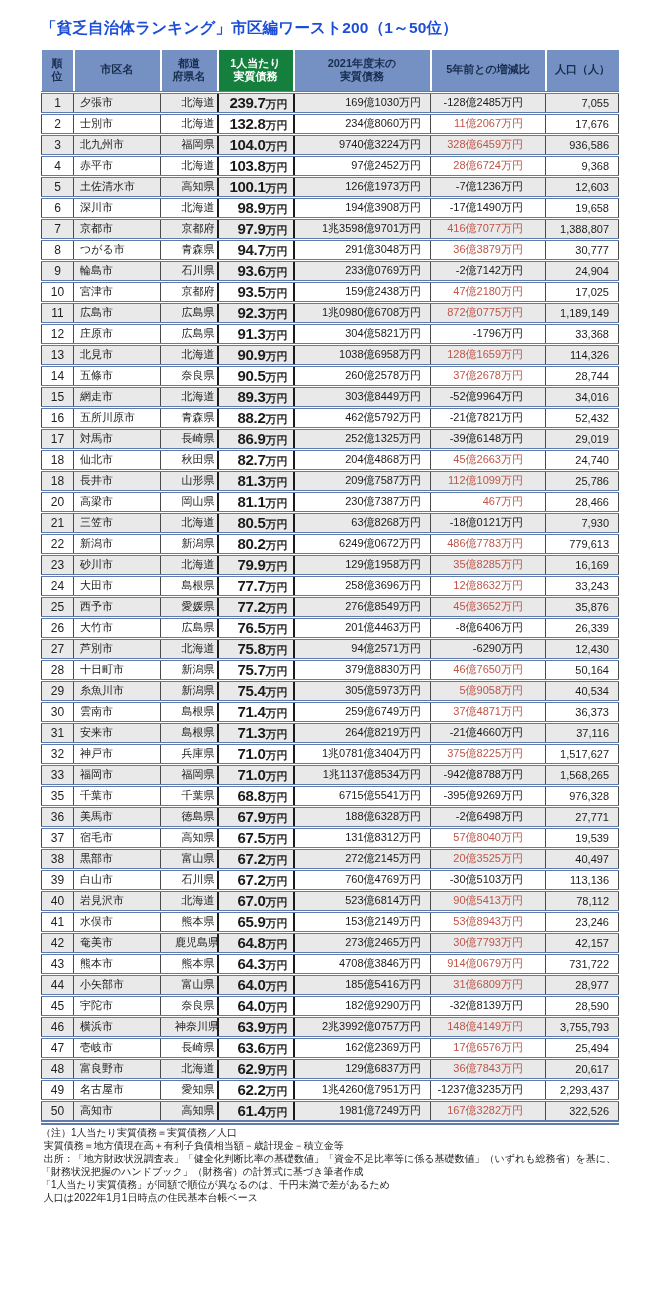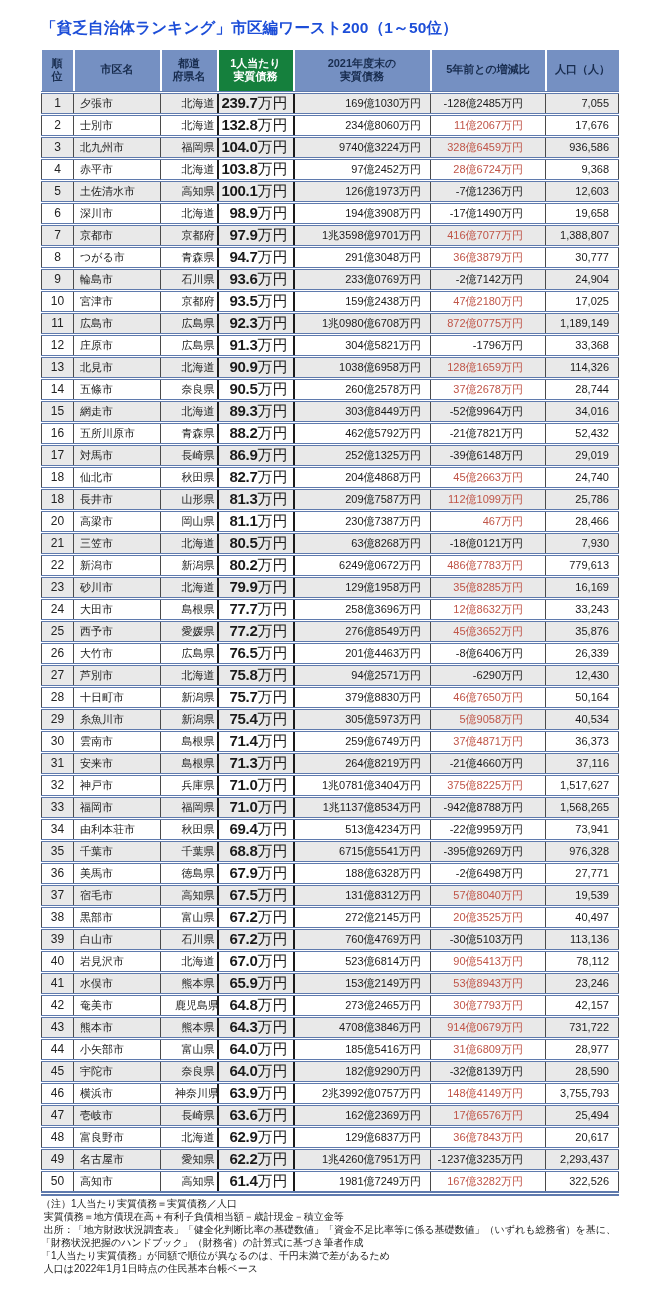--- a/index.html
+++ b/index.html
@@ -72,21 +72,21 @@
   }
   tbody td:last-child { border-right: 1px solid #4a4a4a; }
   tbody tr:nth-child(odd) td { background: #e9e9e9; }
 
   td.rank   { text-align: center; font-size: 12px; color: #222; }
   td.city   { text-align: left;  padding-left: 6px; }
   td.pref   { text-align: right;  padding-left: 14px; }
   td.pc     { text-align: right; padding-right: 5px;
               border-left: 2px solid #1a1a1a; border-right: 2px solid #1a1a1a; }
   .pc-num   { font-size: 15px; font-weight: bold; letter-spacing: -0.3px; }
-  .pc-unit  { font-size: 15px; font-weight: normal; }
+  .pc-unit  { font-size: 11px; font-weight: bold; }
   td.debt   { text-align: right; padding-right: 9px; }
   td.change { text-align: right; padding-right: 22px; }
   td.change.red { color: #c05548; }
   td.pop    { text-align: right; padding-right: 9px; }
 
   .notes {
     width: 590px;
     margin-top: 1px;
     font-size: 10px;
     line-height: 1.32;
@@ -417,29 +417,20 @@
         <tr>
           <td class="rank">33</td>
           <td class="city">福岡市</td>
           <td class="pref">福岡県</td>
           <td class="pc"><span class="pc-num">71.0</span><span class="pc-unit">万円</span></td>
           <td class="debt">1兆1137億8534万円</td>
           <td class="change">-942億8788万円</td>
           <td class="pop">1,568,265</td>
         </tr>
         <tr>
-          <td class="rank">34</td>
-          <td class="city">由利本荘市</td>
-          <td class="pref">秋田県</td>
-          <td class="pc"><span class="pc-num">69.4</span><span class="pc-unit">万円</span></td>
-          <td class="debt">513億4234万円</td>
-          <td class="change">-22億9959万円</td>
-          <td class="pop">73,941</td>
-        </tr>
-        <tr>
           <td class="rank">35</td>
           <td class="city">千葉市</td>
           <td class="pref">千葉県</td>
           <td class="pc"><span class="pc-num">68.8</span><span class="pc-unit">万円</span></td>
           <td class="debt">6715億5541万円</td>
           <td class="change">-395億9269万円</td>
           <td class="pop">976,328</td>
         </tr>
         <tr>
           <td class="rank">36</td>

